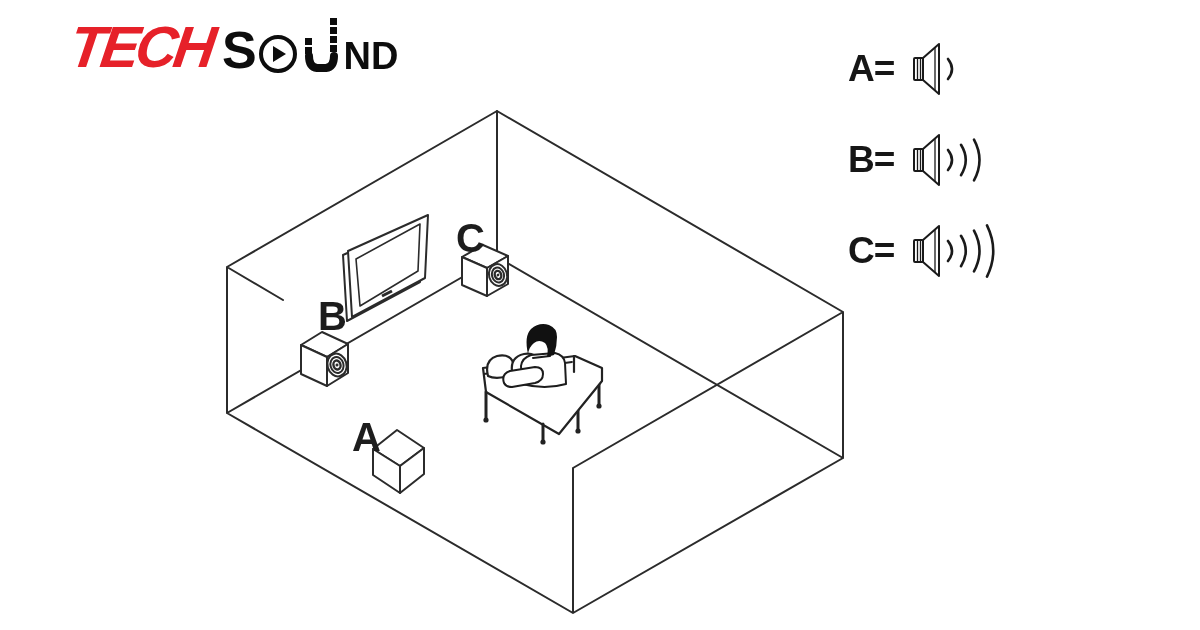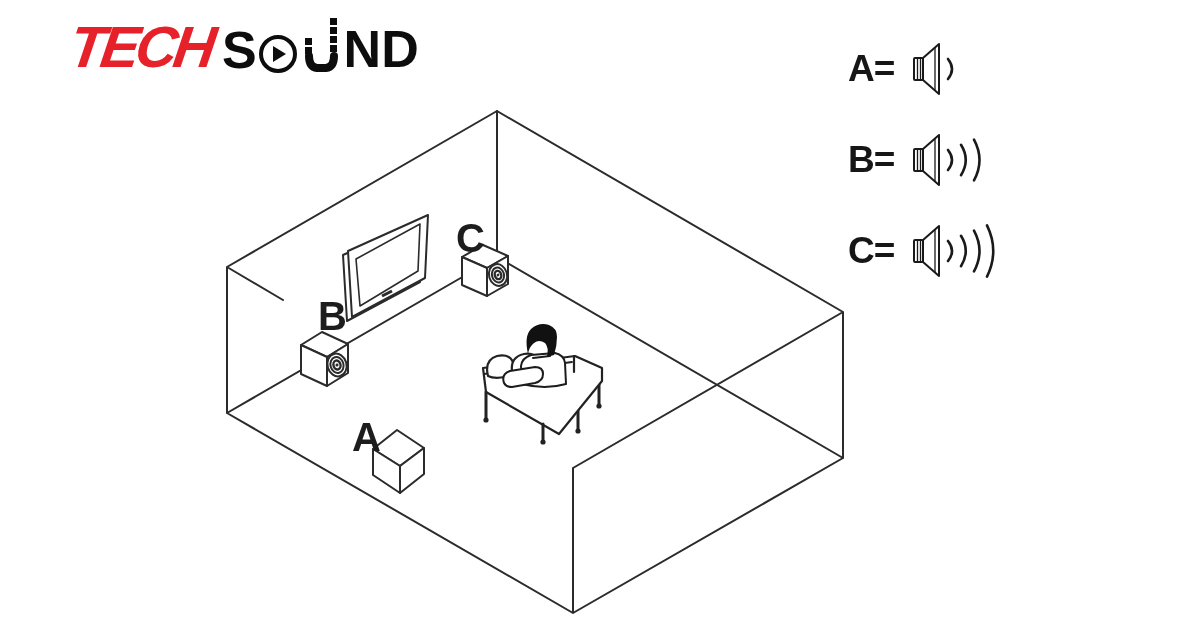--- a/index.html
+++ b/index.html
@@ -20,21 +20,21 @@
   .logo-o{
     width:30px;height:30px;border:4px solid #0d0d0d;border-radius:50%;
     margin:0 3px 1px 2px;display:flex;align-items:center;justify-content:center;
     background:#fff;
   }
   .play-tri{
     width:0;height:0;border-top:8px solid transparent;border-bottom:8px solid transparent;
     border-left:13px solid #0d0d0d;margin-left:4px;
   }
   .logo-u{margin:0 3px;display:block;}
-  .logo-nd{font-weight:bold;font-size:52px;line-height:0.92;letter-spacing:0;}
+  .logo-nd{font-weight:bold;font-size:38px;line-height:0.92;letter-spacing:0;}
 
   
   .legend{position:absolute;left:848px;top:38px;width:300px;}
   .legend-row{display:flex;align-items:center;height:62px;margin-bottom:29px;}
   .legend-label{
     font-weight:bold;font-size:37px;color:#161616;letter-spacing:-1px;
     width:64px;flex:0 0 auto;
   }
   .legend-icon{flex:0 0 auto;display:block;}
 

